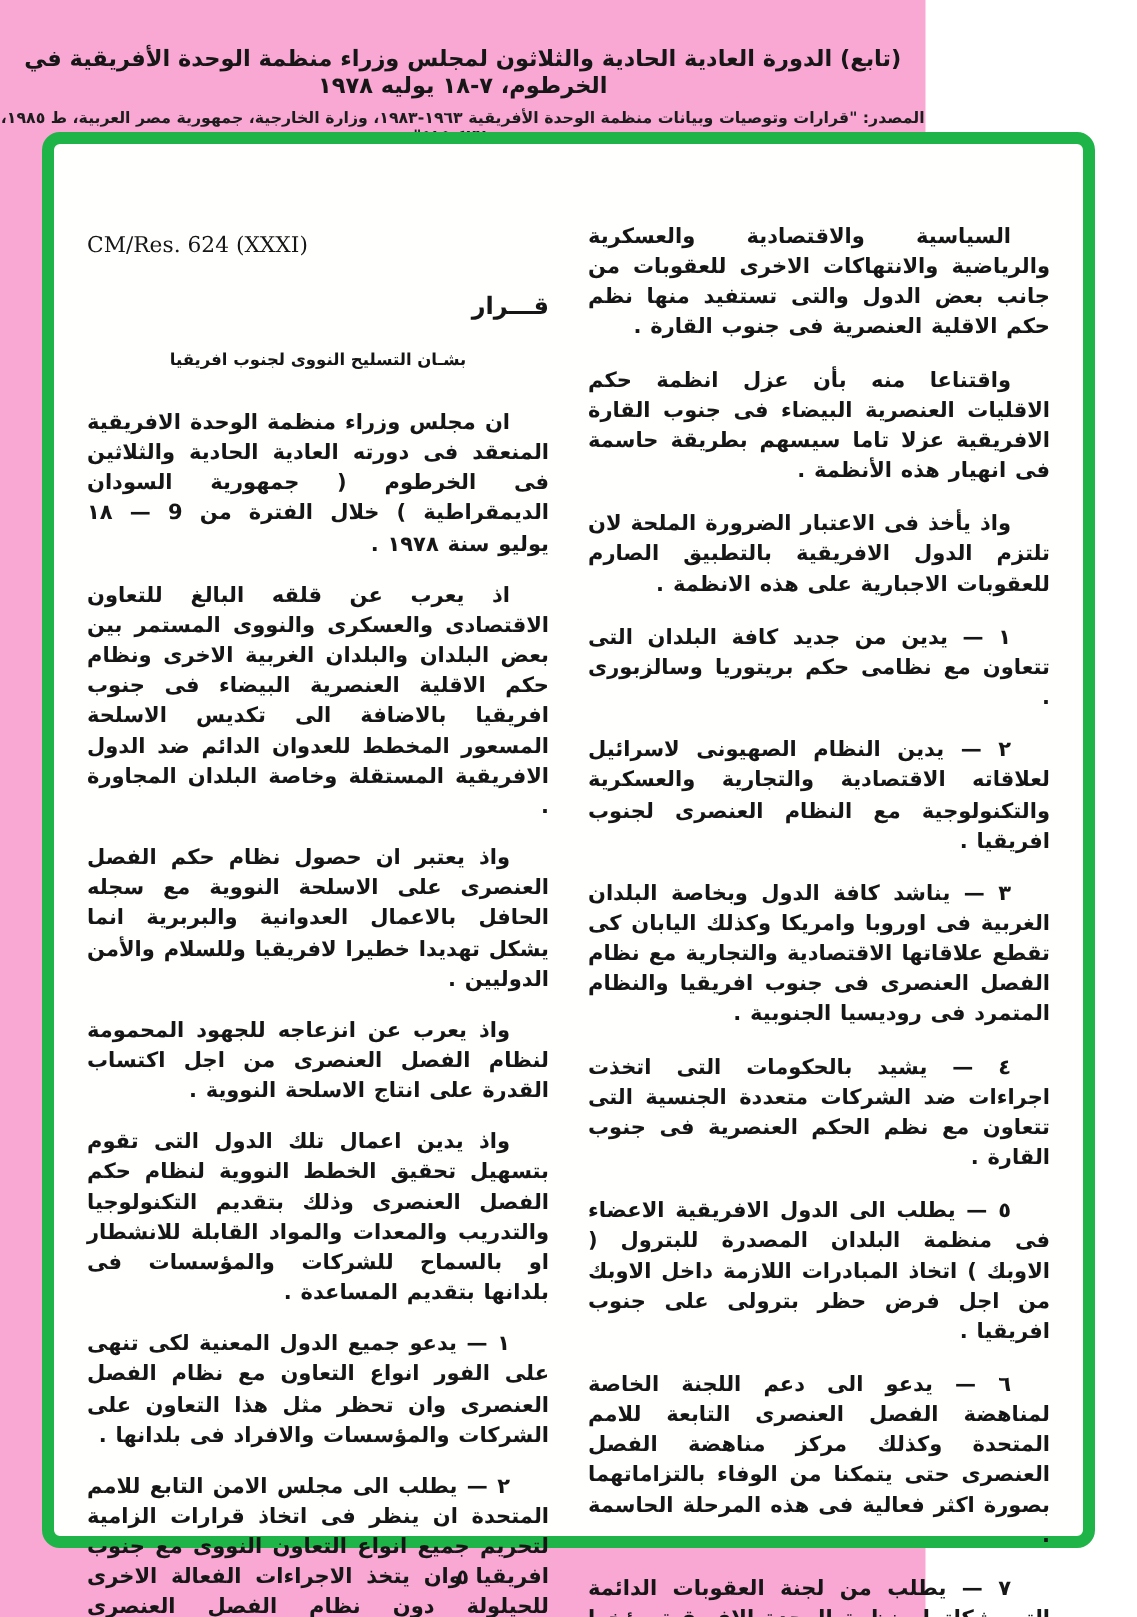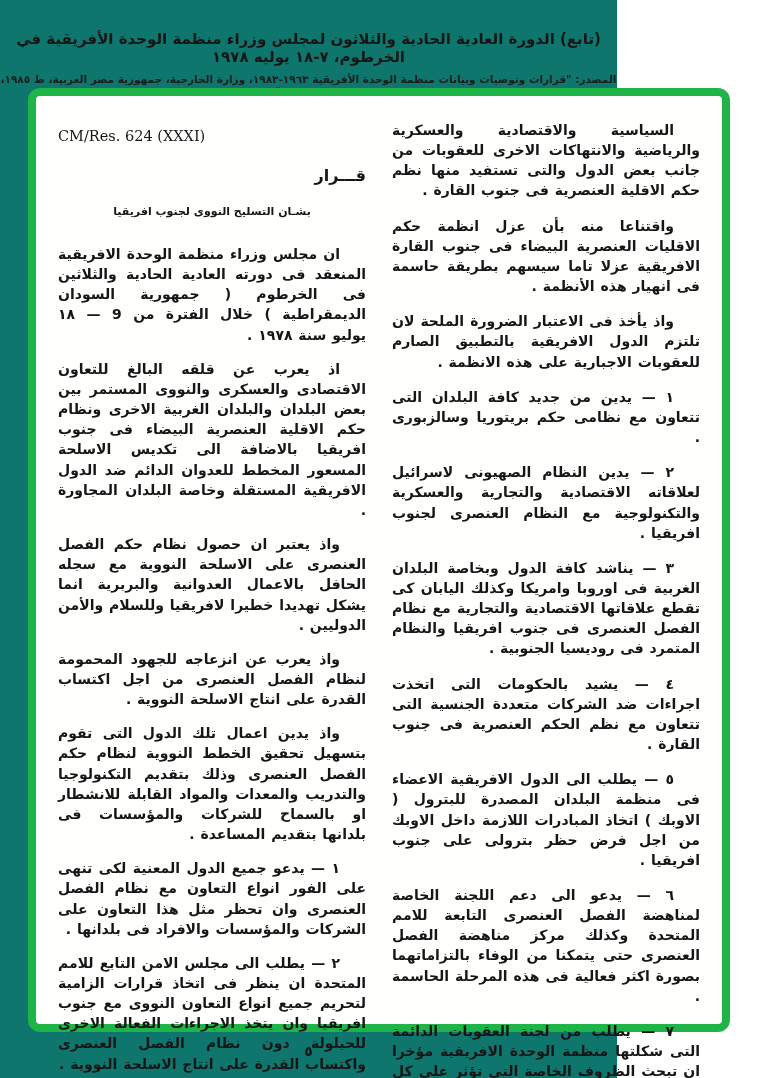--- a/index.html
+++ b/index.html
@@ -3,39 +3,39 @@
 <meta charset="utf-8">
 <style>
   * { margin: 0; padding: 0; box-sizing: border-box; }
   html, body {
     width: 758px; height: 1078px;
     background: #ffffff;
     font-family: "DejaVu Sans", sans-serif;
     color: #161616;
     overflow: hidden;
   }
-  .page { position: relative; width: 617px; height: 1078px; background: #0f766e; }
+  .page { position: relative; width: 617px; height: 1078px; background: #f9a8d4; }
 
   
   .header { position: absolute; top: 30px; left: 0; right: 0; text-align: center; direction: rtl; }
   .header-line1 { font-size: 15px; font-weight: 700; letter-spacing: 0px; }
   .header-line2 { font-size: 10.5px; font-weight: 700; margin-top: 7px; color: #1c1c1c; }
 
   
   .frame {
     position: absolute; left: 28px; top: 88px;
     width: 702px; height: 944px;
     border: 8px solid var(--green, #1fb448);
     border-radius: 12px;
     background: #fffffe;
     padding: 24px 22px 10px 22px;
   }
 
   .columns { display: flex; direction: rtl; gap: 26px; height: 100%; }
-  .col { flex: 1 1 0; direction: rtl; }
+  .col { flex: 1 1 0; direction: rtl; margin-top: 28px; }
 
   .para {
     font-size: 14px; line-height: 1.44; font-weight: 700;
     text-align: justify; text-align-last: right;
     text-indent: 26px;
     margin-bottom: 14px;
     word-spacing: 1px;
   }
   .col-right .para { margin-bottom: 15px; }
 

